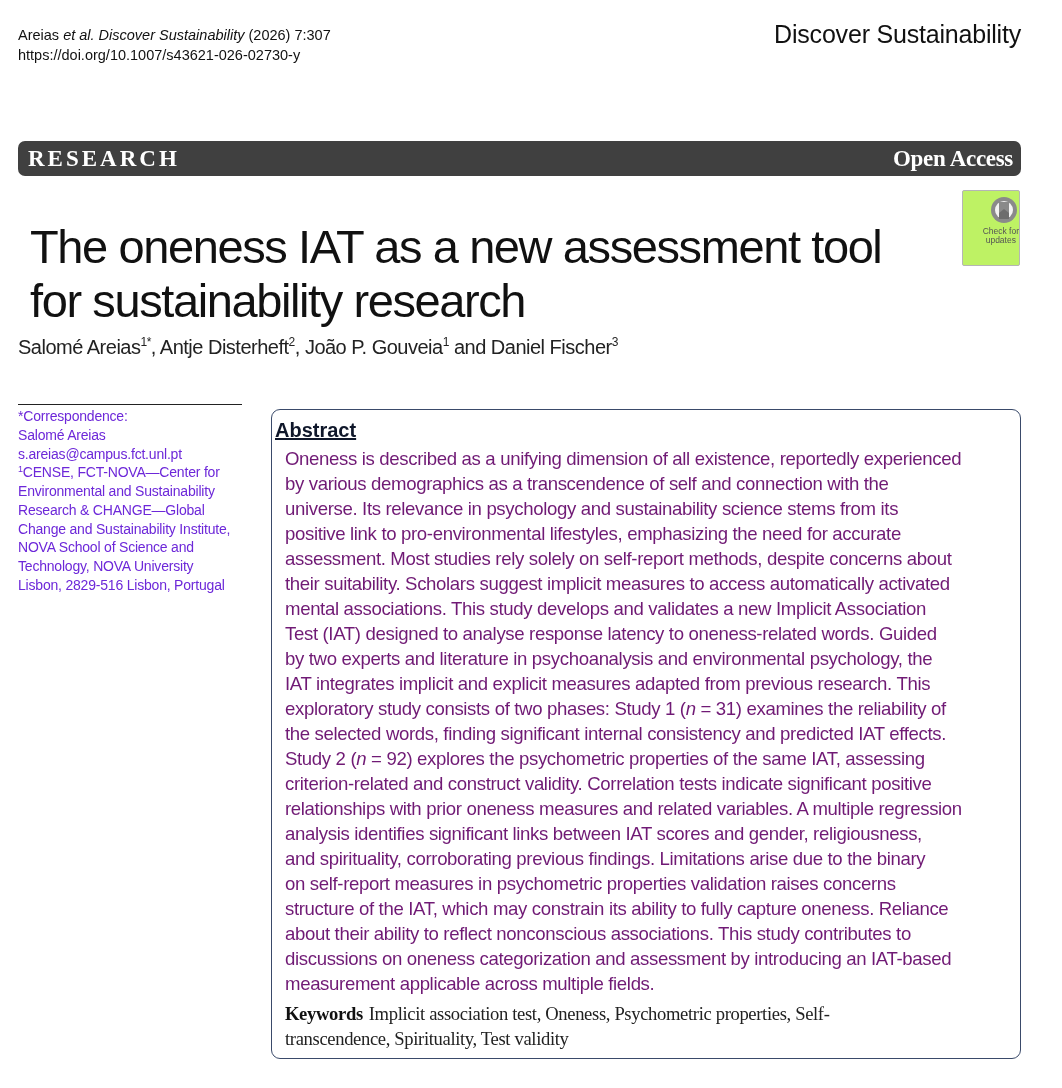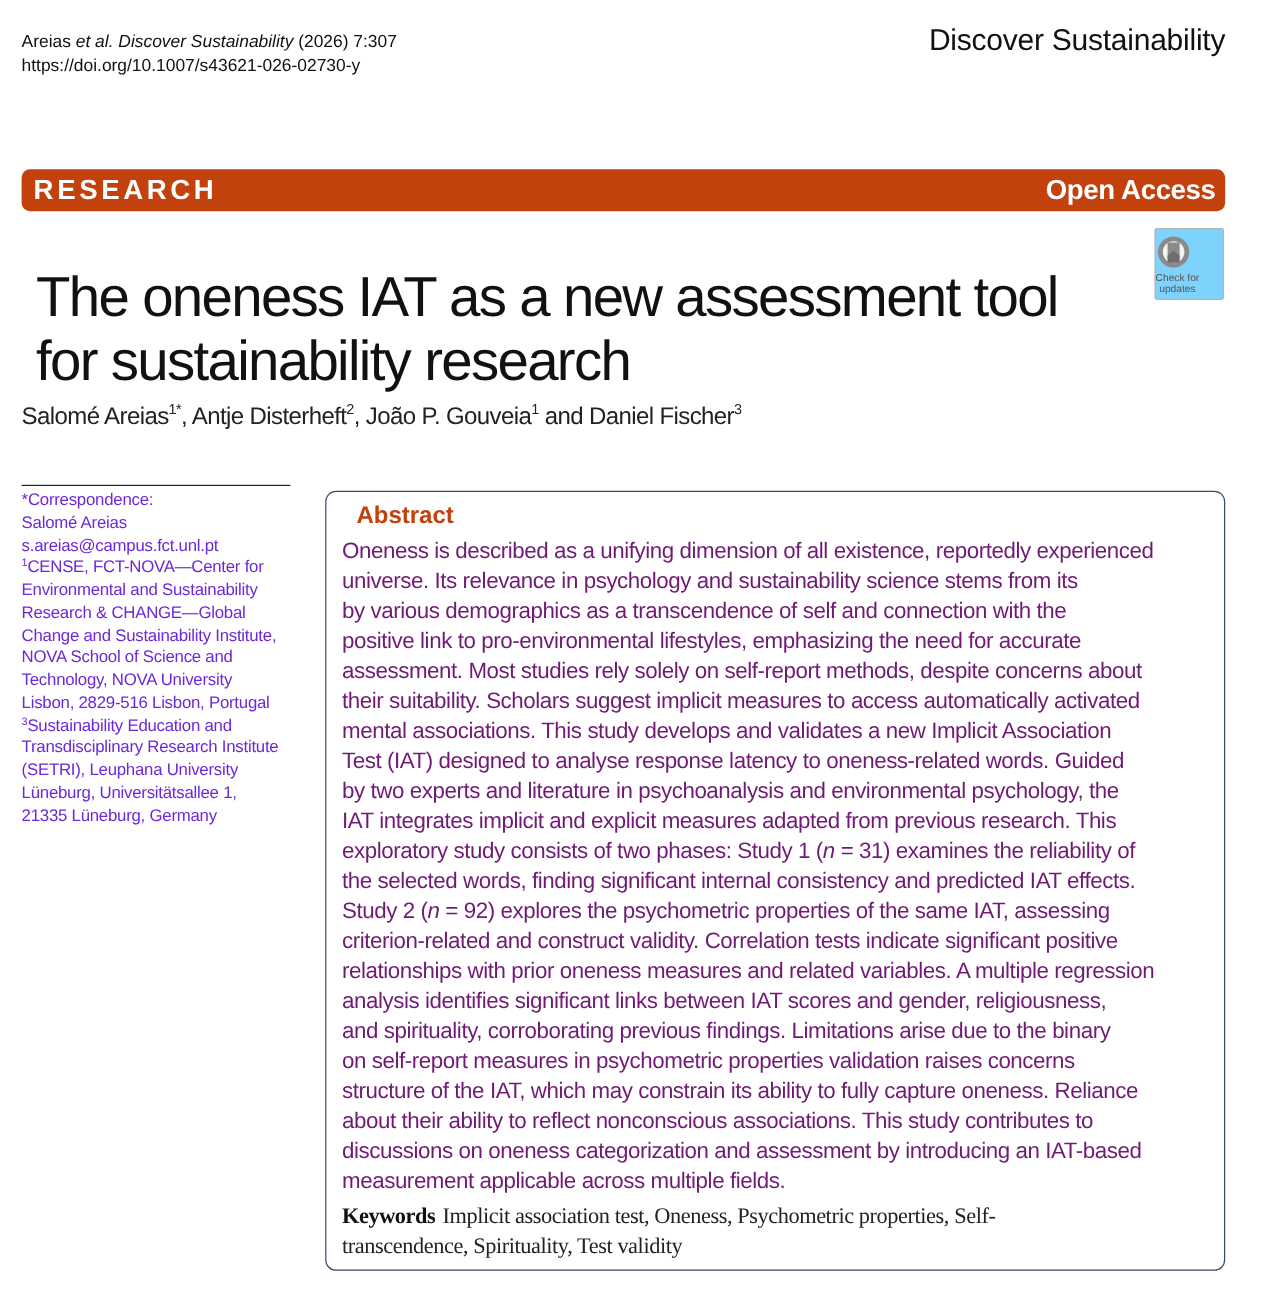--- a/index.html
+++ b/index.html
@@ -15,23 +15,23 @@
 
   .banner {
     position: absolute; left: 18px; top: 141px; width: 1003px; height: 35px;
     border-radius: 7px; display: flex; align-items: center; justify-content: space-between;
     box-sizing: border-box; padding: 0 8px 0 10px;
   }
   .banner .type { color: #fff; font-weight: bold; font-size: 23px; letter-spacing: 3px; }
   .banner .oa { color: #fff; font-weight: bold; font-size: 23px; letter-spacing: -0.3px; }
 
   .cfu {
-    position: absolute; left: 962px; top: 190px; width: 58px; height: 60px;
-    border: 1px solid #b5b5b5; border-radius: 2px; background: #7dd3fc;
-    box-sizing: border-box; display: flex; flex-direction: column; align-items: flex-start;
+    position: absolute; left: 962px; top: 190px; width: 58px; height: 76px;
+    border: 1px solid #b5b5b5; border-radius: 2px; background: #bef264;
+    box-sizing: border-box; display: flex; flex-direction: column; align-items: flex-end;
   }
   .cfu svg { margin-top: 4px; }
   .cfu .cfu-text { font-size: 8.5px; line-height: 8.5px; color: #555; text-align: center; margin-top: 2px; }
 
   .title {
     position: absolute; left: 18px; top: 208px; font-size: 47px; line-height: 54px;
     color: #111; letter-spacing: -1.4px; margin: 12px; font-weight: normal;
   }
   .authors { position: absolute; left: 18px; top: 336px; font-size: 20px; color: #222; letter-spacing: -0.5px; white-space: nowrap; }
   .authors sup { font-size: 12px; vertical-align: 8px; line-height: 0; }
@@ -41,21 +41,21 @@
     position: absolute; left: 18px; top: 407px; width: 240px;
     font-size: 14px; line-height: 18.75px; color: #6d28d9; letter-spacing: -0.2px;
   }
   .side .line { white-space: nowrap; }
   .side sup { font-size: 9px; vertical-align: 5px; line-height: 0; }
 
   .abstract-box {
     position: absolute; left: 271px; top: 409px; width: 750px; height: 650px;
     border: 1px solid #3a4a6a; border-radius: 9px; box-sizing: border-box;
   }
-  .abstract-head { position: absolute; left: 297px; top: 419px; font-size: 20px; font-weight: bold; color: #c2410c; }
+  .abstract-head { position: absolute; left: 275px; top: 419px; font-size: 20px; font-weight: bold; color: #0f172a; text-decoration: underline; }
   .abstract-body {
     position: absolute; left: 285px; top: 446px; width: 730px;
     font-size: 18.6px; line-height: 25px; color: #701a75; letter-spacing: -0.35px;
   }
   .abstract-body .line { white-space: nowrap; }
   .abstract-body em { font-style: italic; }
   .keywords {
     position: absolute; left: 285px; top: 1001px; width: 730px;
     font-size: 18.6px; line-height: 25px; color: #222; letter-spacing: -0.35px; font-family: Liberation Serif, serif;
   }
@@ -69,21 +69,21 @@
   <div class="cite-row">
     <span>Areias</span>
     <em>et al.</em>
     <em>Discover Sustainability</em>
     <span class="year">(2026) 7:307</span>
   </div>
   <div>https://doi.org/10.1007/s43621-026-02730-y</div>
 </div>
 <div class="journal-name">Discover Sustainability</div>
 
-<div class="banner" id="banner" style="background: #c2410c;">
+<div class="banner" id="banner" style="background: #404040; font-family: Liberation Serif, serif;">
   <span class="type">RESEARCH</span>
   <span class="oa">Open Access</span>
 </div>
 
 <div class="cfu">
   <svg width="30" height="30" viewBox="0 0 30 30">
     <circle cx="15" cy="15" r="13" fill="#8a8a8a"></circle>
     <circle cx="15" cy="15" r="9" fill="#f3f3f3"></circle>
     <path d="M10 7 H20 V21 L15 17 L10 21 Z" fill="#8a8a8a"></path>
     <path d="M10 18 L15 14 L20 18 V24 H10 Z" fill="#6d6d6d"></path>
@@ -111,35 +111,28 @@
 
   <div>
     <div class="line"><sup>1</sup><span>CENSE, FCT-NOVA—Center for</span></div>
     <div class="line">Environmental and Sustainability</div>
     <div class="line">Research &amp; CHANGE—Global</div>
     <div class="line">Change and Sustainability Institute,</div>
     <div class="line">NOVA School of Science and</div>
     <div class="line">Technology, NOVA University</div>
     <div class="line">Lisbon, 2829-516 Lisbon, Portugal</div>
   </div>
-  <div>
-    <div class="line"><sup>3</sup><span>Sustainability Education and</span></div>
-    <div class="line">Transdisciplinary Research Institute</div>
-    <div class="line">(SETRI), Leuphana University</div>
-    <div class="line">Lüneburg, Universitätsallee 1,</div>
-    <div class="line">21335 Lüneburg, Germany</div>
-  </div>
 </div>
 
 <div class="abstract-box" style="border-color: rgb(58, 74, 106);"></div>
 <div class="abstract-head">Abstract</div>
 <div class="abstract-body" id="abstract-body">
     <div class="line">Oneness is described as a unifying dimension of all existence, reportedly experienced</div>
+    <div class="line">by various demographics as a transcendence of self and connection with the</div>
     <div class="line">universe. Its relevance in psychology and sustainability science stems from its</div>
-    <div class="line">by various demographics as a transcendence of self and connection with the</div>
     <div class="line">positive link to pro-environmental lifestyles, emphasizing the need for accurate</div>
     <div class="line">assessment. Most studies rely solely on self-report methods, despite concerns about</div>
     <div class="line">their suitability. Scholars suggest implicit measures to access automatically activated</div>
     <div class="line">mental associations. This study develops and validates a new Implicit Association</div>
     <div class="line">Test (IAT) designed to analyse response latency to oneness-related words. Guided</div>
     <div class="line">by two experts and literature in psychoanalysis and environmental psychology, the</div>
     <div class="line">IAT integrates implicit and explicit measures adapted from previous research. This</div>
     <div class="line">exploratory study consists of two phases: Study 1 (<em>n</em> = 31) examines the reliability of</div>
     <div class="line">the selected words, finding significant internal consistency and predicted IAT effects.</div>
     <div class="line">Study 2 (<em>n</em> = 92) explores the psychometric properties of the same IAT, assessing</div>

